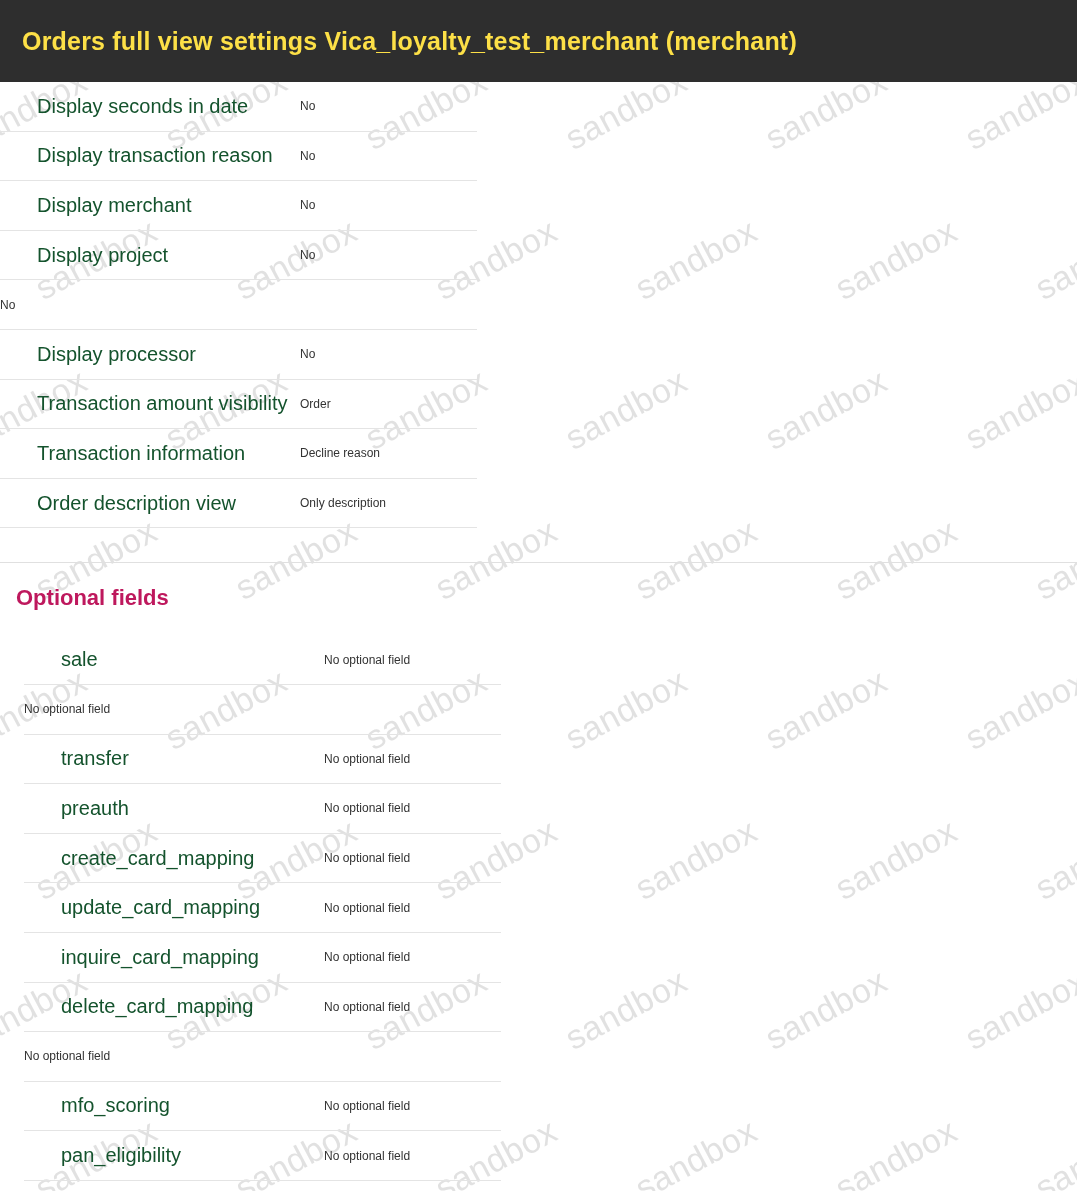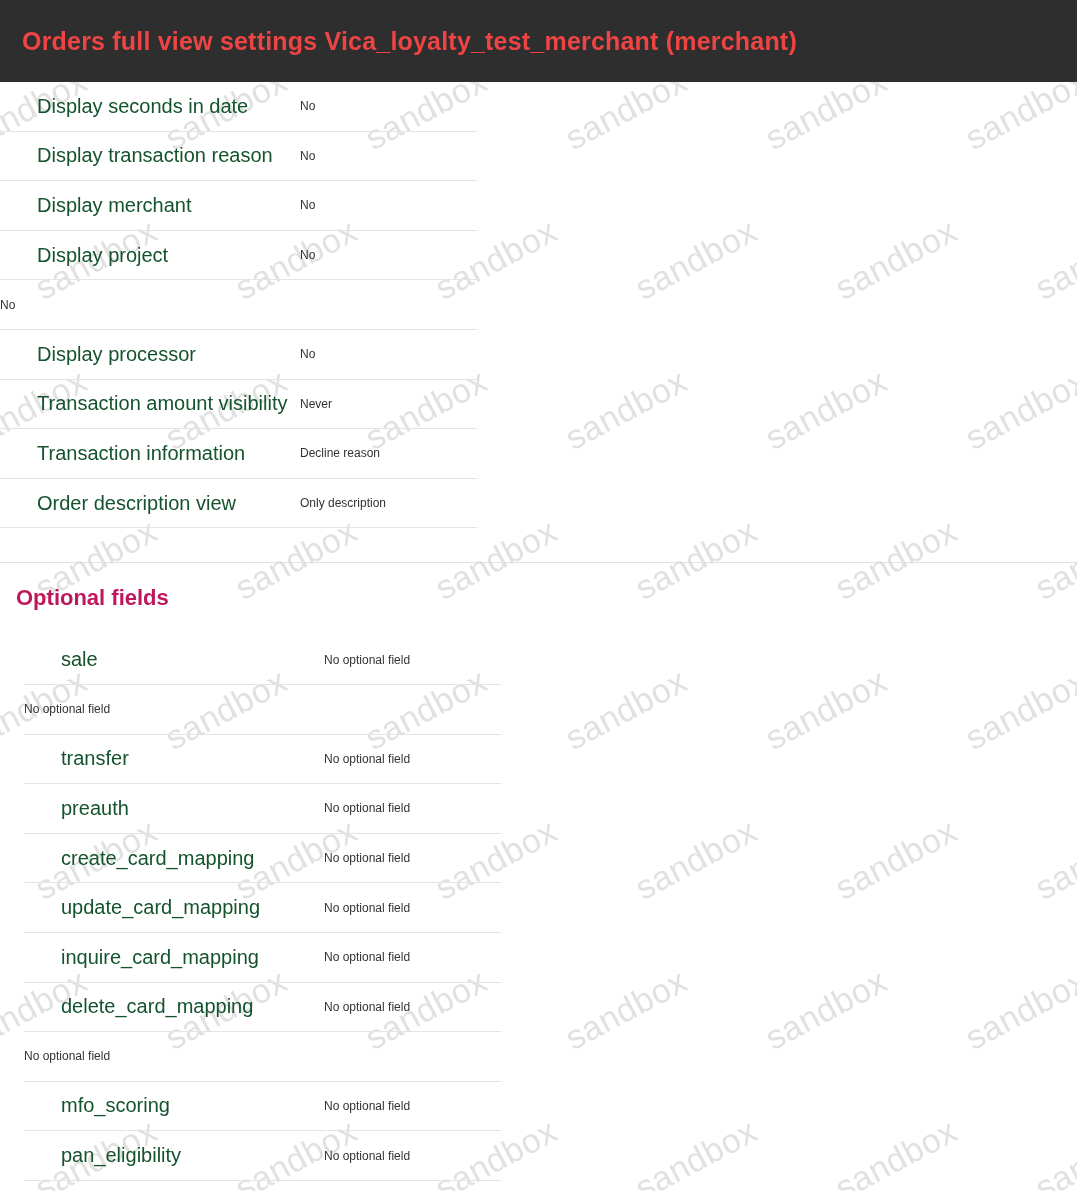--- a/index.html
+++ b/index.html
@@ -39,21 +39,21 @@
     position: relative;
     z-index: 10;
     height: 82px;
     background: #2e2e2e;
     display: flex;
     align-items: center;
     padding: 0 0 0 22px;
     box-sizing: border-box;
   }
   .header-title {
-    color: #ef4444;
+    color: #fde047;
     font-size: 25px;
     font-weight: bold;
     letter-spacing: .2px;
     text-align: right;
   }
 
   
   .content {
     position: relative;
     z-index: 6;
@@ -136,21 +136,21 @@
     </div>
     <div class="row">
       <div class="value">No</div>
     </div>
     <div class="row">
       <div class="label">Display processor</div>
       <div class="value">No</div>
     </div>
     <div class="row">
       <div class="label">Transaction amount visibility</div>
-      <div class="value">Never</div>
+      <div class="value">Order</div>
     </div>
     <div class="row">
       <div class="label">Transaction information</div>
       <div class="value">Decline reason</div>
     </div>
     <div class="row">
       <div class="label">Order description view</div>
       <div class="value">Only description</div>
     </div>
   </div>

